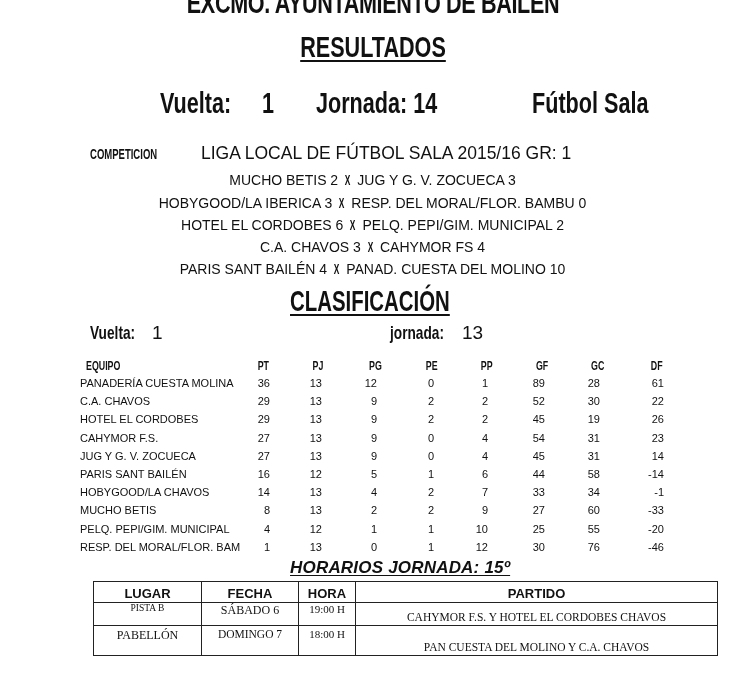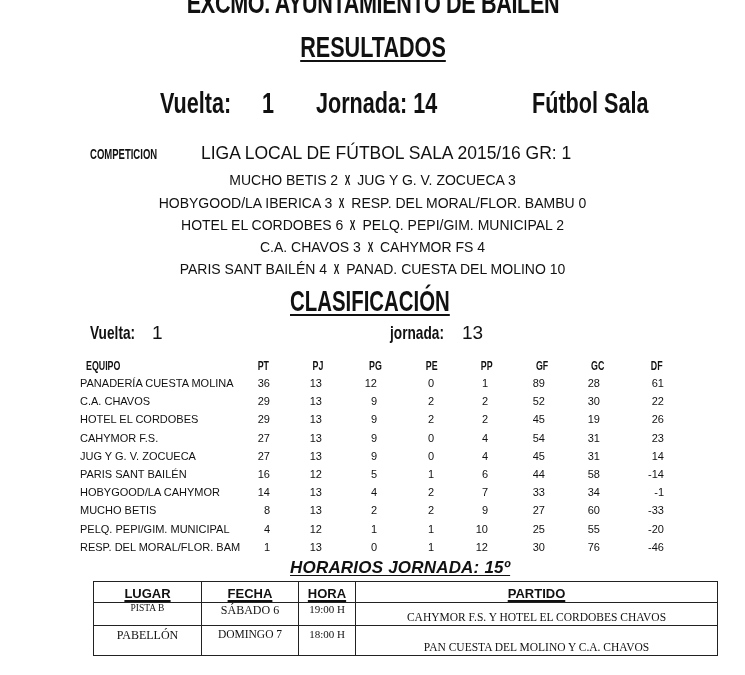--- a/index.html
+++ b/index.html
@@ -79,21 +79,21 @@
       position: absolute; left: 93px; top: 581px; width: 625px;
       border-collapse: collapse; font-family: "Liberation Serif", serif;
     }
     #schedule-table td, #schedule-table th {
       border: 1px solid #222; padding: 0; vertical-align: top; text-align: center;
     }
     #schedule-table th {
       font-family: "Liberation Sans", sans-serif; font-weight: bold; font-size: 13px;
       height: 21px; padding-top: 4px;
     }
-    #schedule-table th span { text-decoration: underline; text-decoration-thickness: 1.5px; text-underline-offset: 2px; margin-top: 32px; }
+    #schedule-table th span { text-decoration-thickness: 1.5px; text-underline-offset: 2px; margin-top: 32px; }
     #schedule-table td { font-size: 11px; }
     .partido-cell { vertical-align: bottom !important; padding-bottom: 2px !important; font-size: 11.5px !important; }
     .lugar-small { font-size: 8.5px; line-height: 10px; }
   </style>
 </head>
 <body>
 
 <div id="org-title" class="abs">EXCMO. AYUNTAMIENTO DE BAILEN</div>
 <div id="results-title" class="abs">RESULTADOS</div>
 <div id="vuelta-label" class="abs hdr-big">Vuelta:</div>
@@ -212,21 +212,21 @@
         <span class="c-num" style="left: 248px; width: 22px;">16</span>
         <span class="c-num" style="left: 300px; width: 22px;">12</span>
         <span class="c-num" style="left: 355px; width: 22px;">5</span>
         <span class="c-num" style="left: 412px; width: 22px;">1</span>
         <span class="c-num" style="left: 466px; width: 22px;">6</span>
         <span class="c-num" style="left: 523px; width: 22px;">44</span>
         <span class="c-num" style="left: 578px; width: 22px;">58</span>
         <span class="c-num" style="left: 634px; width: 30px;">-14</span>
       </div>
       <div class="standings-row" style="top: 486.2px;">
-        <span class="c-team">HOBYGOOD/LA CAHYMOR</span>
+        <span class="c-team">HOBYGOOD/LA CHAVOS</span>
         <span class="c-num" style="left: 248px; width: 22px;">14</span>
         <span class="c-num" style="left: 300px; width: 22px;">13</span>
         <span class="c-num" style="left: 355px; width: 22px;">4</span>
         <span class="c-num" style="left: 412px; width: 22px;">2</span>
         <span class="c-num" style="left: 466px; width: 22px;">7</span>
         <span class="c-num" style="left: 523px; width: 22px;">33</span>
         <span class="c-num" style="left: 578px; width: 22px;">34</span>
         <span class="c-num" style="left: 634px; width: 30px;">-1</span>
       </div>
       <div class="standings-row" style="top: 504.4px;">

